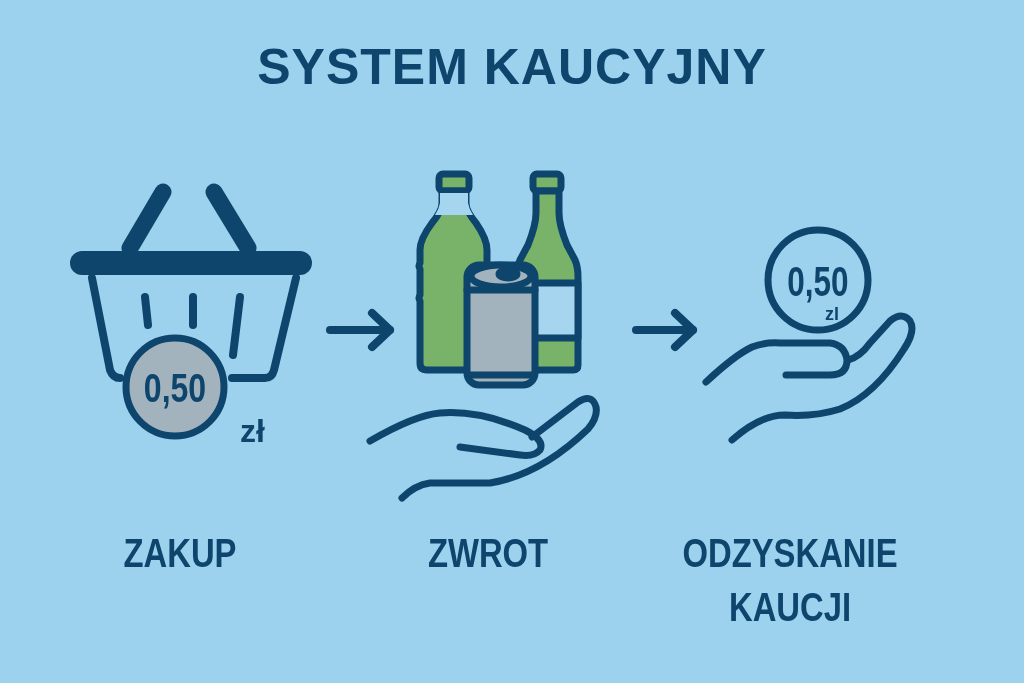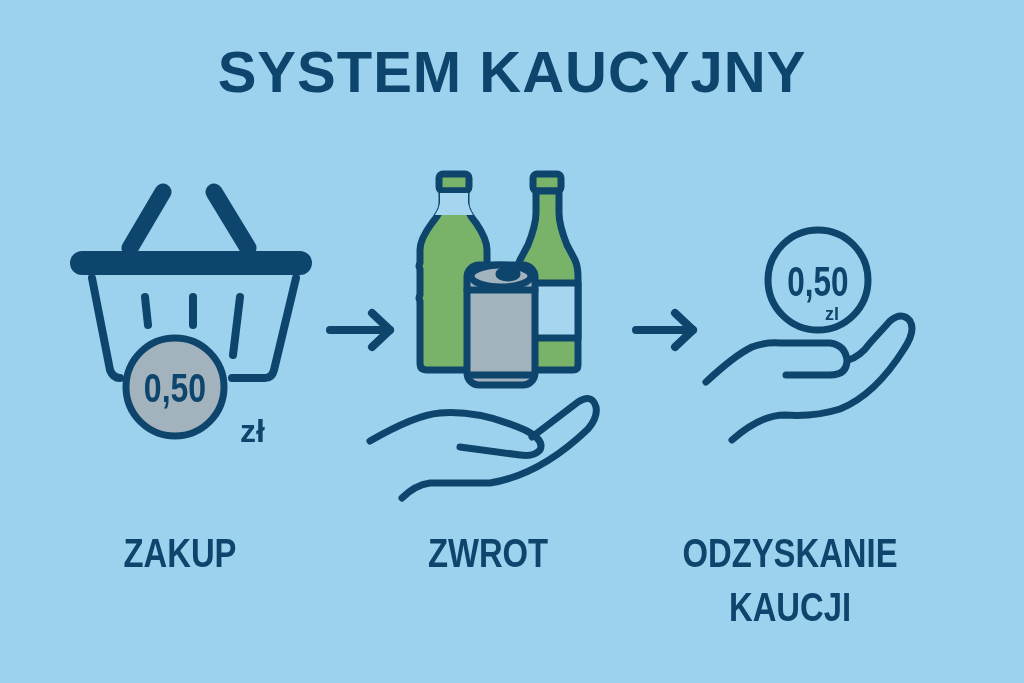--- a/index.html
+++ b/index.html
@@ -5,21 +5,21 @@
   html, body { margin: 0; padding: 0; }
   body {
     width: 1024px; height: 683px; overflow: hidden;
     background: #9dd2ee;
     font-family: "Liberation Sans", "DejaVu Sans", sans-serif;
     position: relative;
   }
   .title {
     position: absolute; left: 0; top: 38px; width: 1024px;
     text-align: center; color: #0e456d;
-    font-size: 58px; font-weight: bold; letter-spacing: 1px;
+    font-size: 50px; font-weight: bold; letter-spacing: 1px;
     margin: 0;
   }
   .icon { position: absolute; }
   .label {
     position: absolute; color: #0e456d; font-weight: bold;
     font-size: 40px; text-align: center; line-height: 50px;
     transform: scaleX(0.82); transform-origin: center;
   }
 </style>
 </head>

